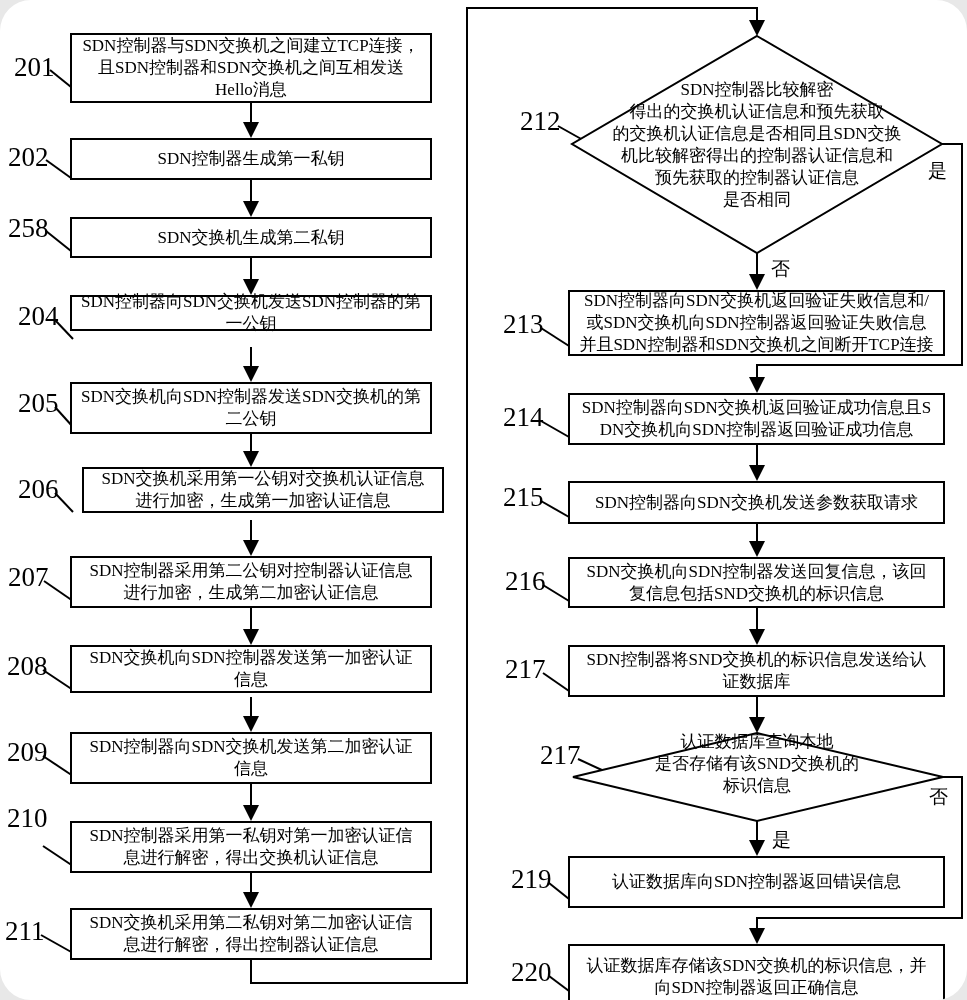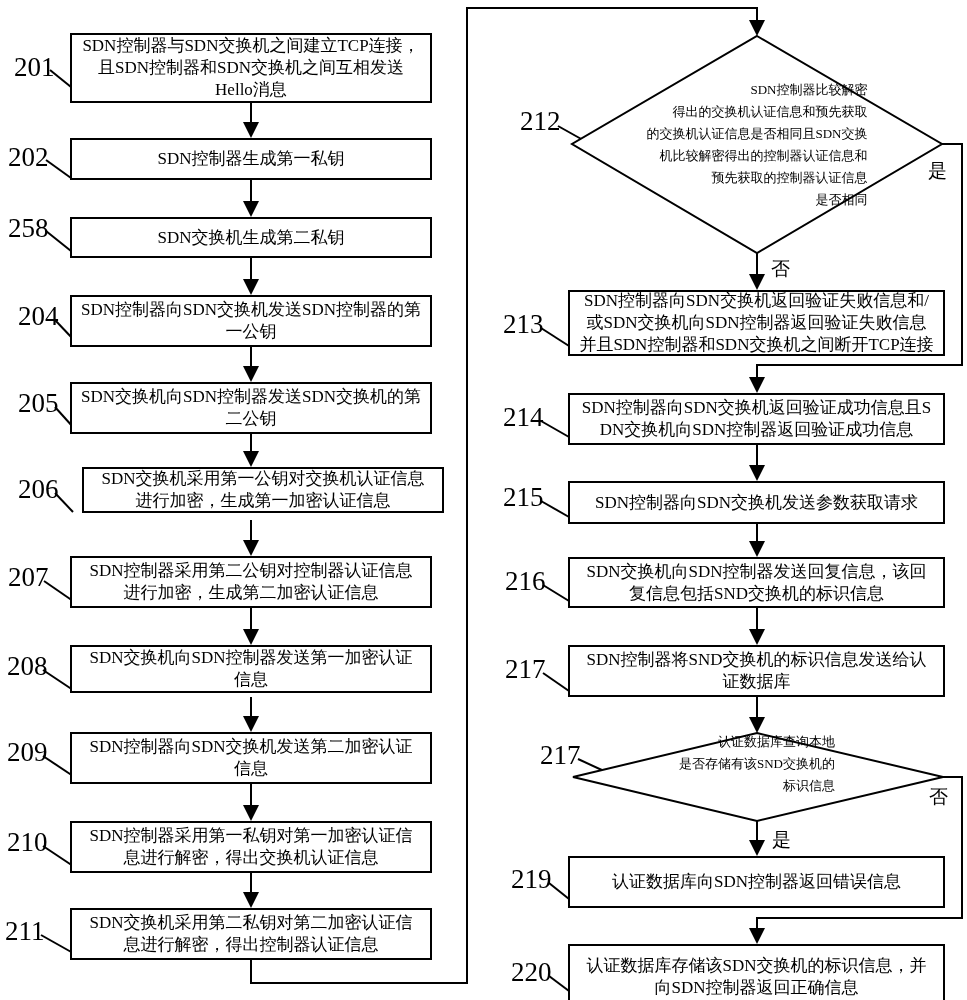--- a/index.html
+++ b/index.html
@@ -1,28 +1,28 @@
 <!DOCTYPE html>
 <html><head>
 <meta charset="utf-8">
 <style>
   html,body{margin:0;padding:0;background:#e8e8e8}
   .stage{
     position:relative;width:967px;height:1000px;background:#ffffff;
-    font-family:"Liberation Serif","DejaVu Serif",serif;color:#000;overflow:hidden;
+    font-family:"Liberation Serif","DejaVu Serif",serif;color:#000;overflow:hidden;border-radius:31px;
   }
   svg.wires{position:absolute;left:0;top:0;width:967px;height:1000px}
   .box{
     position:absolute;box-sizing:border-box;border:2px solid #000;background:#fff;
     display:flex;align-items:center;justify-content:center;text-align:center;
     font-size:17px;line-height:22px;white-space:pre-line;padding:0 4px;
   }
   .dtext{
     position:absolute;display:flex;align-items:center;justify-content:center;
-    text-align:right;font-size:13px;line-height:22px;white-space:pre-line;
+    text-align:center;font-size:17px;line-height:22px;white-space:pre-line;
   }
   .num{position:absolute;font-size:27px;line-height:21px}
   .blabel{position:absolute;font-size:19px;line-height:19px}
 </style>
 </head>
 <body>
 
 <div class="stage">
 
   <svg class="wires" viewBox="0 0 967 1000">
@@ -99,21 +99,21 @@
       <polygon points="749,840 765,840 757,856"></polygon>
       <polygon points="749,928 765,928 757,944"></polygon>
     </g>
   </svg>
 
   <div class="box" style="left:70px;top:33px;width:362px;height:70px">SDN控制器与SDN交换机之间建立TCP连接，
 且SDN控制器和SDN交换机之间互相发送
 Hello消息</div>
   <div class="box" style="left:70px;top:138px;width:362px;height:42px">SDN控制器生成第一私钥</div>
   <div class="box" style="left:70px;top:217px;width:362px;height:41px">SDN交换机生成第二私钥</div>
-  <div class="box" style="left:70px;top:295px;width:362px;height:52px">SDN控制器向SDN交换机发送SDN控制器的第
+  <div class="box" style="left:70px;top:295px;width:362px;height:36px">SDN控制器向SDN交换机发送SDN控制器的第
 一公钥</div>
   <div class="box" style="left:70px;top:382px;width:362px;height:52px">SDN交换机向SDN控制器发送SDN交换机的第
 二公钥</div>
   <div class="box" style="left:82px;top:467px;width:362px;height:46px">SDN交换机采用第一公钥对交换机认证信息
 进行加密，生成第一加密认证信息</div>
   <div class="box" style="left:70px;top:556px;width:362px;height:52px">SDN控制器采用第二公钥对控制器认证信息
 进行加密，生成第二加密认证信息</div>
   <div class="box" style="left:70px;top:645px;width:362px;height:48px">SDN交换机向SDN控制器发送第一加密认证
 信息</div>
   <div class="box" style="left:70px;top:732px;width:362px;height:52px">SDN控制器向SDN交换机发送第二加密认证
@@ -149,21 +149,21 @@
 
   <div class="num" style="left:14px;top:57px">201</div>
   <div class="num" style="left:8px;top:147px">202</div>
   <div class="num" style="left:8px;top:218px">258</div>
   <div class="num" style="left:18px;top:306px">204</div>
   <div class="num" style="left:18px;top:393px">205</div>
   <div class="num" style="left:18px;top:479px">206</div>
   <div class="num" style="left:8px;top:567px">207</div>
   <div class="num" style="left:7px;top:656px">208</div>
   <div class="num" style="left:7px;top:742px">209</div>
-  <div class="num" style="left:7px;top:832px">210</div>
+  <div class="num" style="left:7px;top:808px">210</div>
   <div class="num" style="left:5px;top:921px">211</div>
   <div class="num" style="left:520px;top:111px">212</div>
   <div class="num" style="left:503px;top:314px">213</div>
   <div class="num" style="left:503px;top:407px">214</div>
   <div class="num" style="left:503px;top:487px">215</div>
   <div class="num" style="left:505px;top:571px">216</div>
   <div class="num" style="left:505px;top:659px">217</div>
   <div class="num" style="left:540px;top:745px">217</div>
   <div class="num" style="left:511px;top:869px">219</div>
   <div class="num" style="left:511px;top:962px">220</div>

